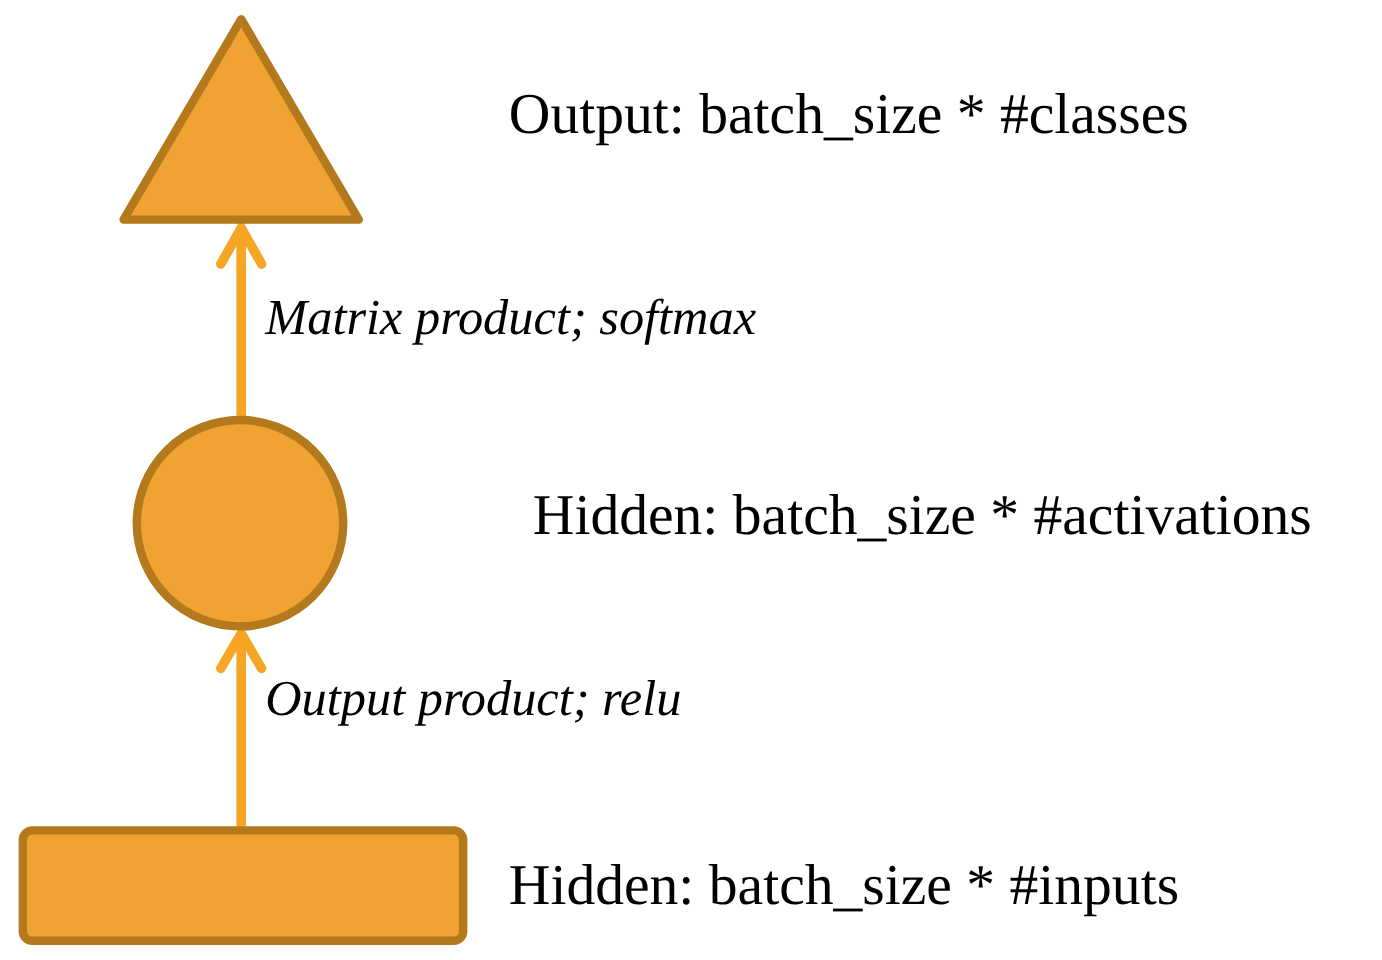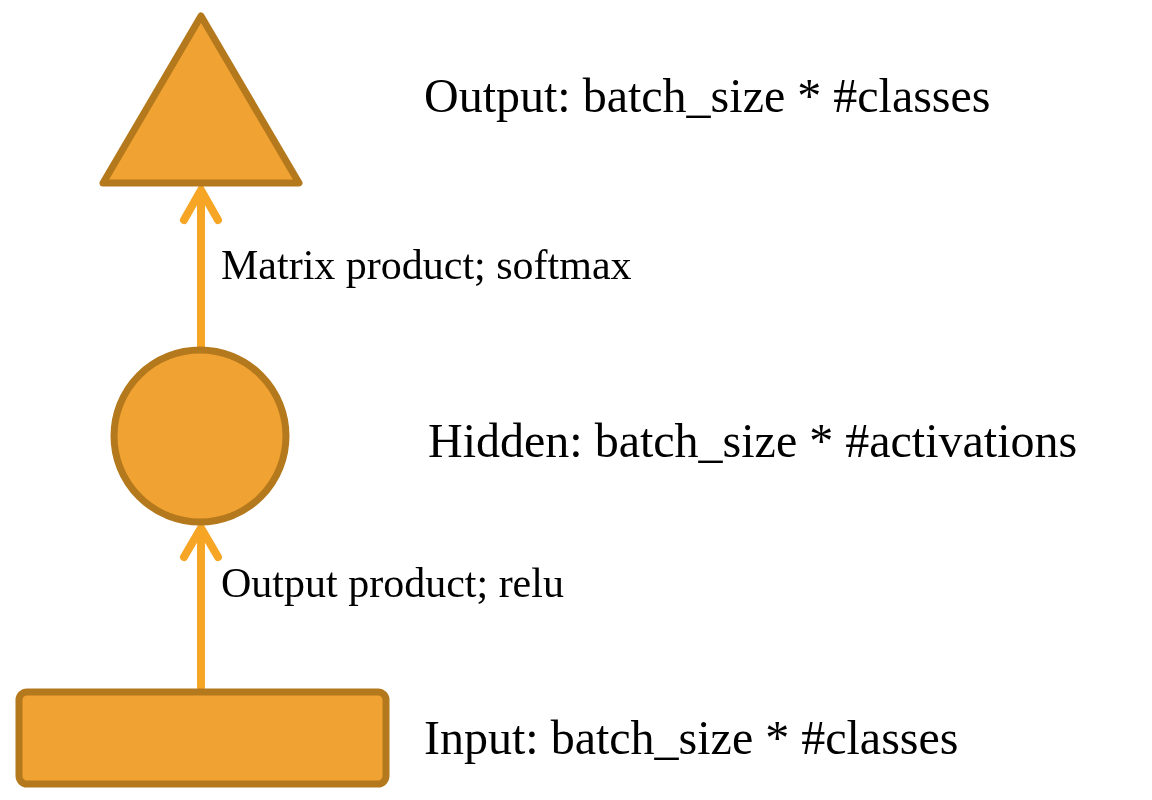--- a/index.html
+++ b/index.html
@@ -42,24 +42,25 @@
     position: absolute;
     color: var(--text);
     white-space: nowrap;
     line-height: 1.1;
   }
   .node-label {
     font-size: 48px;
   }
   .edge-label {
     font-size: 42px;
+    font-style: italic;
   }
   #output-label { left: 424px; top: 70px; }
   #softmax-label { left: 221px; top: 242px; }
-  #hidden-label { left: 428px; top: 404px; margin-top: 11px; }
+  #hidden-label { left: 444px; top: 404px; }
   #relu-label { left: 221px; top: 560px; }
   #input-label { left: 424px; top: 712px; }
 </style>
 </head>
 <body>
 
 <div class="canvas">
 
   <svg class="shapes-svg" viewBox="0 0 1152 800">
 
@@ -81,15 +82,15 @@
   </svg>
 
   <div id="output-label" class="label node-label">Output: batch_size * #classes</div>
 
   <div id="softmax-label" class="label edge-label">Matrix product; softmax</div>
 
   <div id="hidden-label" class="label node-label">Hidden: batch_size * #activations</div>
 
   <div id="relu-label" class="label edge-label">Output product; relu</div>
 
-  <div id="input-label" class="label node-label">Input: batch_size * #classes</div>
+  <div id="input-label" class="label node-label">Hidden: batch_size * #inputs</div>
 
 </div>
 
 </body></html>

